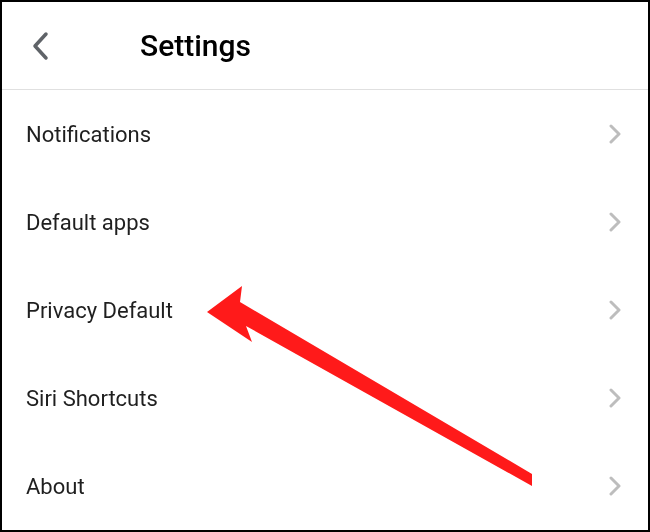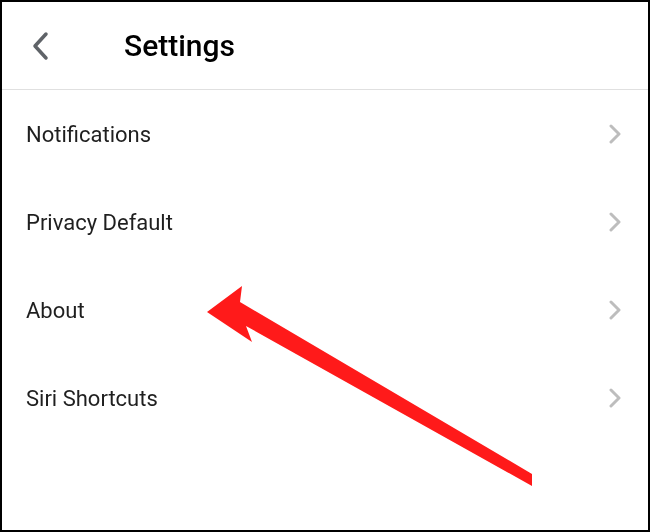--- a/index.html
+++ b/index.html
@@ -24,21 +24,21 @@
       height: 40px;
       display: flex;
       align-items: center;
       justify-content: center;
       cursor: pointer;
     }
     .title {
       font-size: 30px;
       font-weight: 500;
       color: #000;
-      margin-left: 64px;
+      margin-left: 80px;
     }
     .list {
       padding: 0 24px;
       text-align: right;
     }
     .row {
       display: flex;
       align-items: center;
       justify-content: space-between;
       height: 88px;
@@ -78,41 +78,49 @@
 
   <div class="row">
     <div class="row-label">Notifications</div>
     <div class="chevron">
       <svg width="12" height="20" viewBox="0 0 12 20">
           <polyline points="2,2 10,10 2,18" fill="none" stroke="#bdbdbd" stroke-width="3" stroke-linecap="round" stroke-linejoin="round"></polyline>
         </svg>
     </div>
   </div>
 
+  <div class="row">
+    <div class="row-label">Default apps</div>
+    <div class="chevron">
+      <svg width="12" height="20" viewBox="0 0 12 20">
+          <polyline points="2,2 10,10 2,18" fill="none" stroke="#bdbdbd" stroke-width="3" stroke-linecap="round" stroke-linejoin="round"></polyline>
+        </svg>
+    </div>
+  </div>
 
   <div class="row">
     <div class="row-label">Privacy Default</div>
     <div class="chevron">
       <svg width="12" height="20" viewBox="0 0 12 20">
           <polyline points="2,2 10,10 2,18" fill="none" stroke="#bdbdbd" stroke-width="3" stroke-linecap="round" stroke-linejoin="round"></polyline>
         </svg>
     </div>
   </div>
 
   <div class="row">
-    <div class="row-label">About</div>
+    <div class="row-label">Siri Shortcuts</div>
     <div class="chevron">
       <svg width="12" height="20" viewBox="0 0 12 20">
           <polyline points="2,2 10,10 2,18" fill="none" stroke="#bdbdbd" stroke-width="3" stroke-linecap="round" stroke-linejoin="round"></polyline>
         </svg>
     </div>
   </div>
 
   <div class="row">
-    <div class="row-label">Siri Shortcuts</div>
+    <div class="row-label">About</div>
     <div class="chevron">
       <svg width="12" height="20" viewBox="0 0 12 20">
           <polyline points="2,2 10,10 2,18" fill="none" stroke="#bdbdbd" stroke-width="3" stroke-linecap="round" stroke-linejoin="round"></polyline>
         </svg>
     </div>
   </div>
 
 </div>
 
 <svg class="arrow-overlay" width="650" height="532" viewBox="0 0 650 532">

